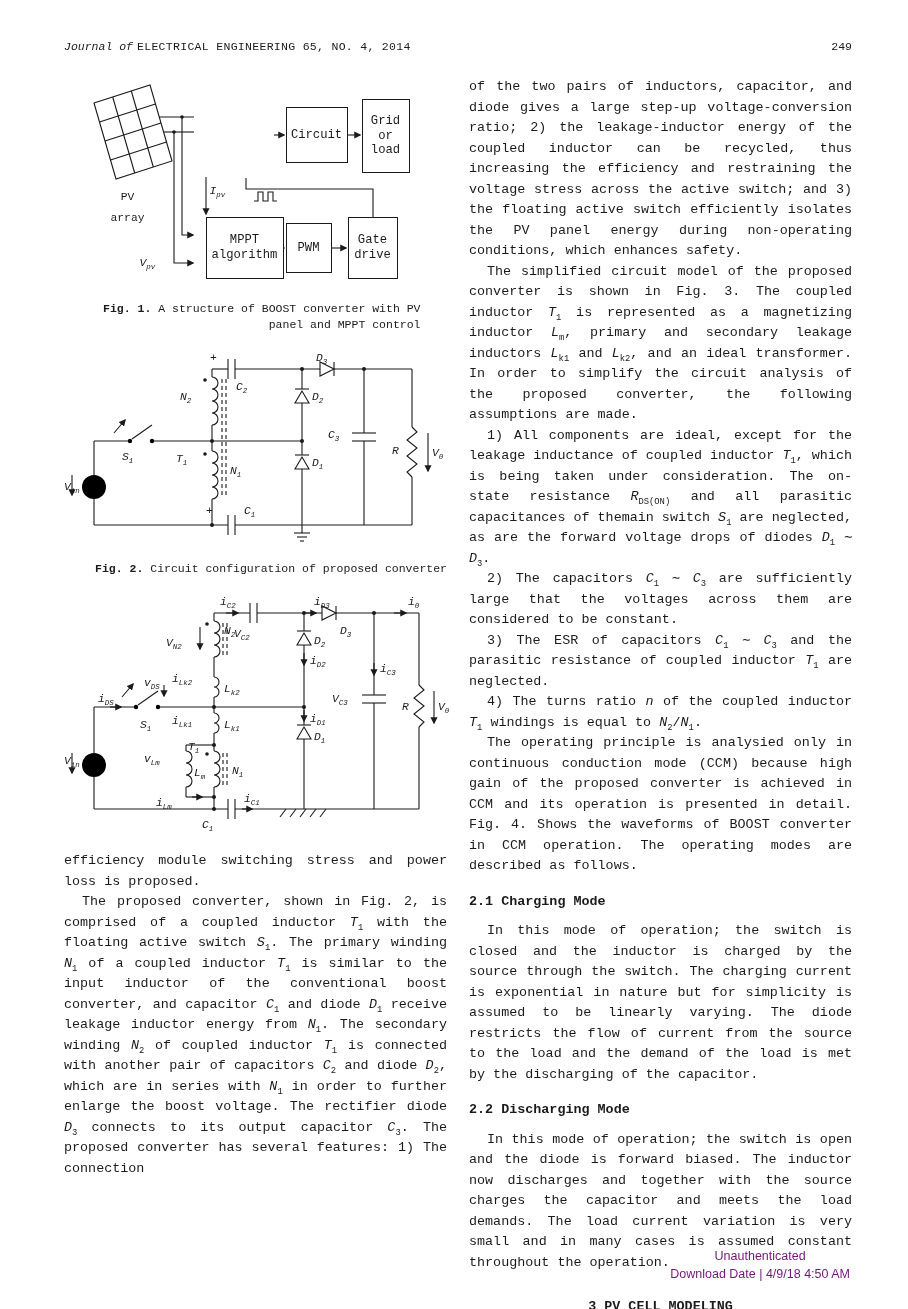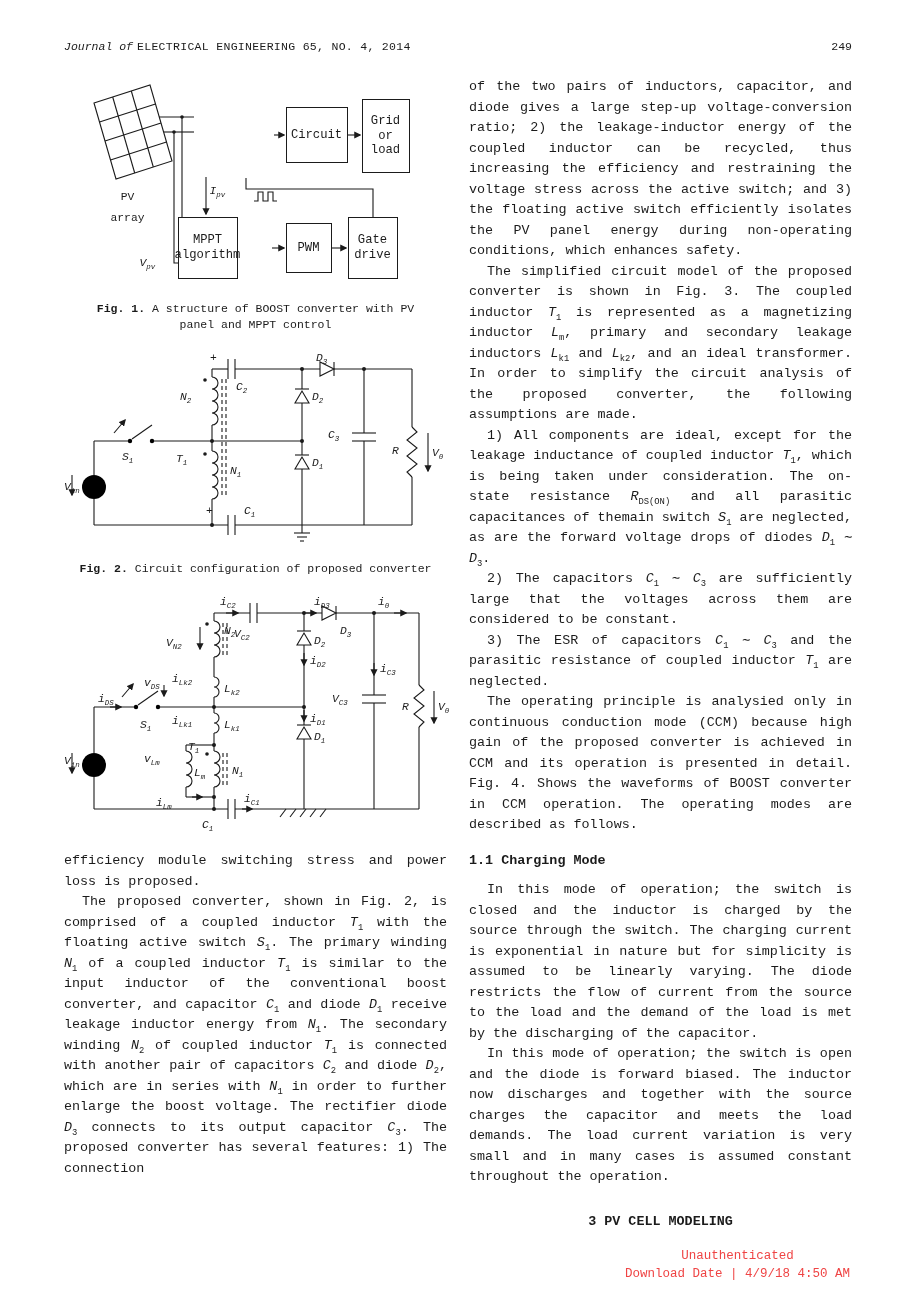--- a/index.html
+++ b/index.html
@@ -20,27 +20,27 @@
   figure.fig { margin-bottom:16px; }
   .fig-canvas { position:relative; margin:0 auto; }
   .fig-canvas svg { position:absolute; left:0; top:0; }
   .fig-canvas svg line, .fig-canvas svg path, .fig-canvas svg polyline { stroke:#1b1b1b; stroke-width:1.1; fill:none; }
   .fig-canvas svg polygon { stroke:#1b1b1b; stroke-width:1.1; fill:#ffffff; }
   .fig-canvas svg .dot { fill:#1b1b1b; stroke:none; }
   .fig-canvas svg .dash { stroke-dasharray:4 3; }
   .blk { position:absolute; border:1.3px solid #1b1b1b; background:#fff; display:flex; align-items:center; justify-content:center; text-align:center; font-size:12.2px; line-height:1.22; white-space:pre-line; }
   .flbl { position:absolute; font-size:11.3px; font-style:italic; white-space:nowrap; }
   .flbl.rm { font-style:normal; white-space:pre-line; text-align:center; }
-  figcaption { font-size:11.5px; line-height:1.4; text-align:center; margin:10px auto 0; }
+  figcaption { font-size:11.5px; line-height:1.4; text-align:right; margin:10px auto 0; }
   figcaption b { font-weight:bold; }
 
   .h-sub { font-size:13.4px; font-weight:bold; text-align:left; margin:15px 0 9px; }
   .h-sec { font-size:13.4px; font-weight:bold; text-align:center; margin:24px 0 14px; }
 
-  .page-footer { position:absolute; right:58px; bottom:26px; text-align:center; font-family:Liberation Mono, monospace; font-size:12.5px; color:#ef4444; line-height:1.45; }
+  .page-footer { position:absolute; right:58px; bottom:26px; text-align:center; font-family:Liberation Sans, sans-serif; font-size:12.5px; color:#701a75; line-height:1.45; }
 </style>
 </head>
 <body>
 
 <svg width="0" height="0" style="position:absolute">
   <defs>
     <marker id="arr" viewBox="0 0 10 10" refX="8" refY="5" markerWidth="6.5" markerHeight="6.5" orient="auto-start-reverse">
       <path d="M0,0 L10,5 L0,10 z" fill="#1b1b1b" stroke="none"></path>
     </marker>
   </defs>
@@ -81,21 +81,21 @@
             <line x1="262" y1="58" x2="274" y2="58" marker-end="url(#arr)"></line>
             <line x1="186" y1="171" x2="198" y2="171" marker-end="url(#arr)"></line>
             <line x1="246" y1="171" x2="260" y2="171" marker-end="url(#arr)"></line>
             <polyline points="287,140 287,112 160,112 160,101"></polyline>
             <path d="M168,124 h4 v-9 h5 v9 h5 v-9 h5 v9 h4"></path>
           </svg>
           <div class="blk" style="left:200px;top:30px;width:62px;height:56px">Circuit</div>
           <div class="blk" style="left:276px;top:22px;width:48px;height:74px">Grid
 or
 load</div>
-          <div class="blk" style="left:92px;top:140px;width:60px;height:62px">MPPT
+          <div class="blk" style="left:120px;top:140px;width:78px;height:62px">MPPT
 algorithm</div>
           <div class="blk" style="left:200px;top:146px;width:46px;height:50px">PWM</div>
           <div class="blk" style="left:262px;top:140px;width:50px;height:62px">Gate
 drive</div>
           <span class="flbl rm" style="left:10px;top:110px;width:64px">PV
 array</span>
           <span class="flbl" style="left:124px;top:104px">I<sub>pv</sub></span>
           <span class="flbl" style="left:54px;top:176px">V<sub>pv</sub></span>
         </div>
         <figcaption style="max-width:330px">
@@ -325,21 +325,21 @@
               <line x1="232" y1="216" x2="226" y2="224"></line>
               <line x1="242" y1="216" x2="236" y2="224"></line>
               <line x1="252" y1="216" x2="246" y2="224"></line>
               <line x1="262" y1="216" x2="256" y2="224"></line>
             </g>
           </svg>
           <span class="flbl" style="left:156px;top:-1px">i<sub>C2</sub></span>
           <span class="flbl" style="left:170px;top:31px">V<sub>C2</sub></span>
           <span class="flbl" style="left:250px;top:-1px">i<sub>D3</sub></span>
           <span class="flbl" style="left:276px;top:28px">D<sub>3</sub></span>
-          <span class="flbl" style="left:314px;top:-1px">i<sub>0</sub></span>
+          <span class="flbl" style="left:344px;top:-1px">i<sub>0</sub></span>
           <span class="flbl" style="left:160px;top:28px">N<sub>2</sub></span>
           <span class="flbl" style="left:102px;top:40px">V<sub>N2</sub></span>
           <span class="flbl" style="left:160px;top:86px">L<sub>k2</sub></span>
           <span class="flbl" style="left:108px;top:76px">i<sub>Lk2</sub></span>
           <span class="flbl" style="left:250px;top:38px">D<sub>2</sub></span>
           <span class="flbl" style="left:246px;top:58px">i<sub>D2</sub></span>
           <span class="flbl" style="left:80px;top:80px">v<sub>DS</sub></span>
           <span class="flbl" style="left:34px;top:96px">i<sub>DS</sub></span>
           <span class="flbl" style="left:76px;top:122px">S<sub>1</sub></span>
           <span class="flbl" style="left:160px;top:122px">L<sub>k1</sub></span>
@@ -364,23 +364,25 @@
       <p class="noindent" style="margin-top:20px">efficiency module switching stress and power loss is proposed.</p>
       <p>The proposed converter, shown in Fig. 2, is comprised of a coupled inductor <i>T</i><sub>1</sub> with the floating active switch <i>S</i><sub>1</sub>. The primary winding <i>N</i><sub>1</sub> of a coupled inductor <i>T</i><sub>1</sub> is similar to the input inductor of the conventional boost converter, and capacitor <i>C</i><sub>1</sub> and diode <i>D</i><sub>1</sub> receive leakage inductor energy from <i>N</i><sub>1</sub>. The secondary winding <i>N</i><sub>2</sub> of coupled inductor <i>T</i><sub>1</sub> is connected with another pair of capacitors <i>C</i><sub>2</sub> and diode <i>D</i><sub>2</sub>, which are in series with <i>N</i><sub>1</sub> in order to further enlarge the boost voltage. The rectifier diode <i>D</i><sub>3</sub> connects to its output capacitor <i>C</i><sub>3</sub>. The proposed converter has several features: 1) The connection</p>
     </div>
 
     <div class="col">
       <p class="noindent">of the two pairs of inductors, capacitor, and diode gives a large step-up voltage-conversion ratio; 2) the leakage-inductor energy of the coupled inductor can be recycled, thus increasing the efficiency and restraining the voltage stress across the active switch; and 3) the floating active switch efficiently isolates the PV panel energy during non-operating conditions, which enhances safety.</p>
       <p>The simplified circuit model of the proposed converter is shown in Fig. 3. The coupled inductor <i>T</i><sub>1</sub> is represented as a magnetizing inductor <i>L</i><sub>m</sub>, primary and secondary leakage inductors <i>L</i><sub>k1</sub> and <i>L</i><sub>k2</sub>, and an ideal transformer. In order to simplify the circuit analysis of the proposed converter, the following assumptions are made.</p>
       <p>1) All components are ideal, except for the leakage inductance of coupled inductor <i>T</i><sub>1</sub>, which is being taken under consideration. The on-state resistance <i>R</i><sub>DS(ON)</sub> and all parasitic capacitances of themain switch <i>S</i><sub>1</sub> are neglected, as are the forward voltage drops of diodes <i>D</i><sub>1</sub> ∼ <i>D</i><sub>3</sub>.</p>
       <p>2) The capacitors <i>C</i><sub>1</sub> ∼ <i>C</i><sub>3</sub> are sufficiently large that the voltages across them are considered to be constant.</p>
       <p>3) The ESR of capacitors <i>C</i><sub>1</sub> ∼ <i>C</i><sub>3</sub> and the parasitic resistance of coupled inductor <i>T</i><sub>1</sub> are neglected.</p>
+      <p>4) The turns ratio <i>n</i> of the coupled inductor <i>T</i><sub>1</sub> windings is equal to <i>N</i><sub>2</sub>/<i>N</i><sub>1</sub>.</p>
       <p>The operating principle is analysied only in continuous conduction mode (CCM) because high gain of the proposed converter is achieved in CCM and its operation is presented in detail. Fig. 4. Shows the waveforms of BOOST converter in CCM operation. The operating modes are described as follows.</p>
-      <div class="h-sub">1.1 Charging Mode</div>
+      <div class="h-sub">2.1 Charging Mode</div>
       <p>In this mode of operation; the switch is closed and the inductor is charged by the source through the switch. The charging current is exponential in nature but for simplicity is assumed to be linearly varying. The diode restricts the flow of current from the source to the load and the demand of the load is met by the discharging of the capacitor.</p>
+      <div class="h-sub">2.2 Discharging Mode</div>
       <p>In this mode of operation; the switch is open and the diode is forward biased. The inductor now discharges and together with the source charges the capacitor and meets the load demands. The load current variation is very small and in many cases is assumed constant throughout the operation.</p>
       <div class="h-sec">3 PV CELL MODELING</div>
     </div>
 
   </div>
 </div>
 
 <div class="page-footer">
   <div>Unauthenticated</div>
   <div>Download Date | 4/9/18 4:50 AM</div>

